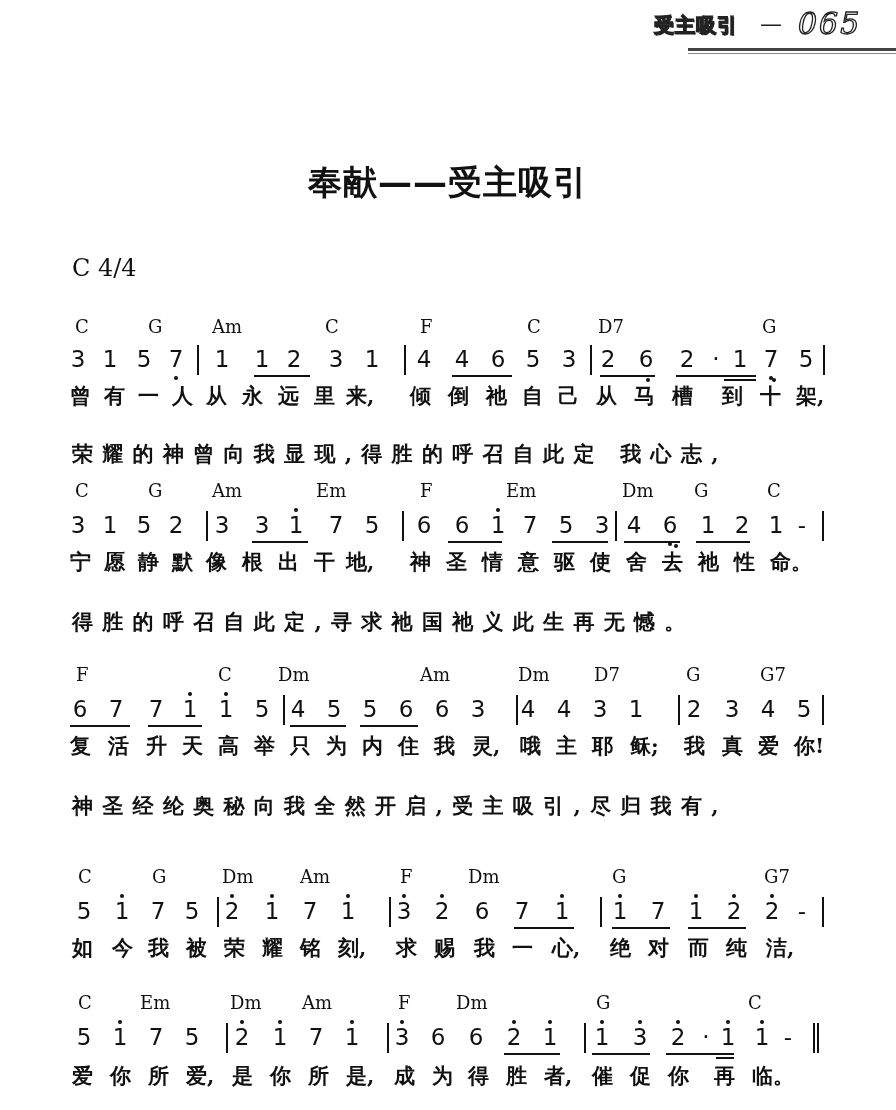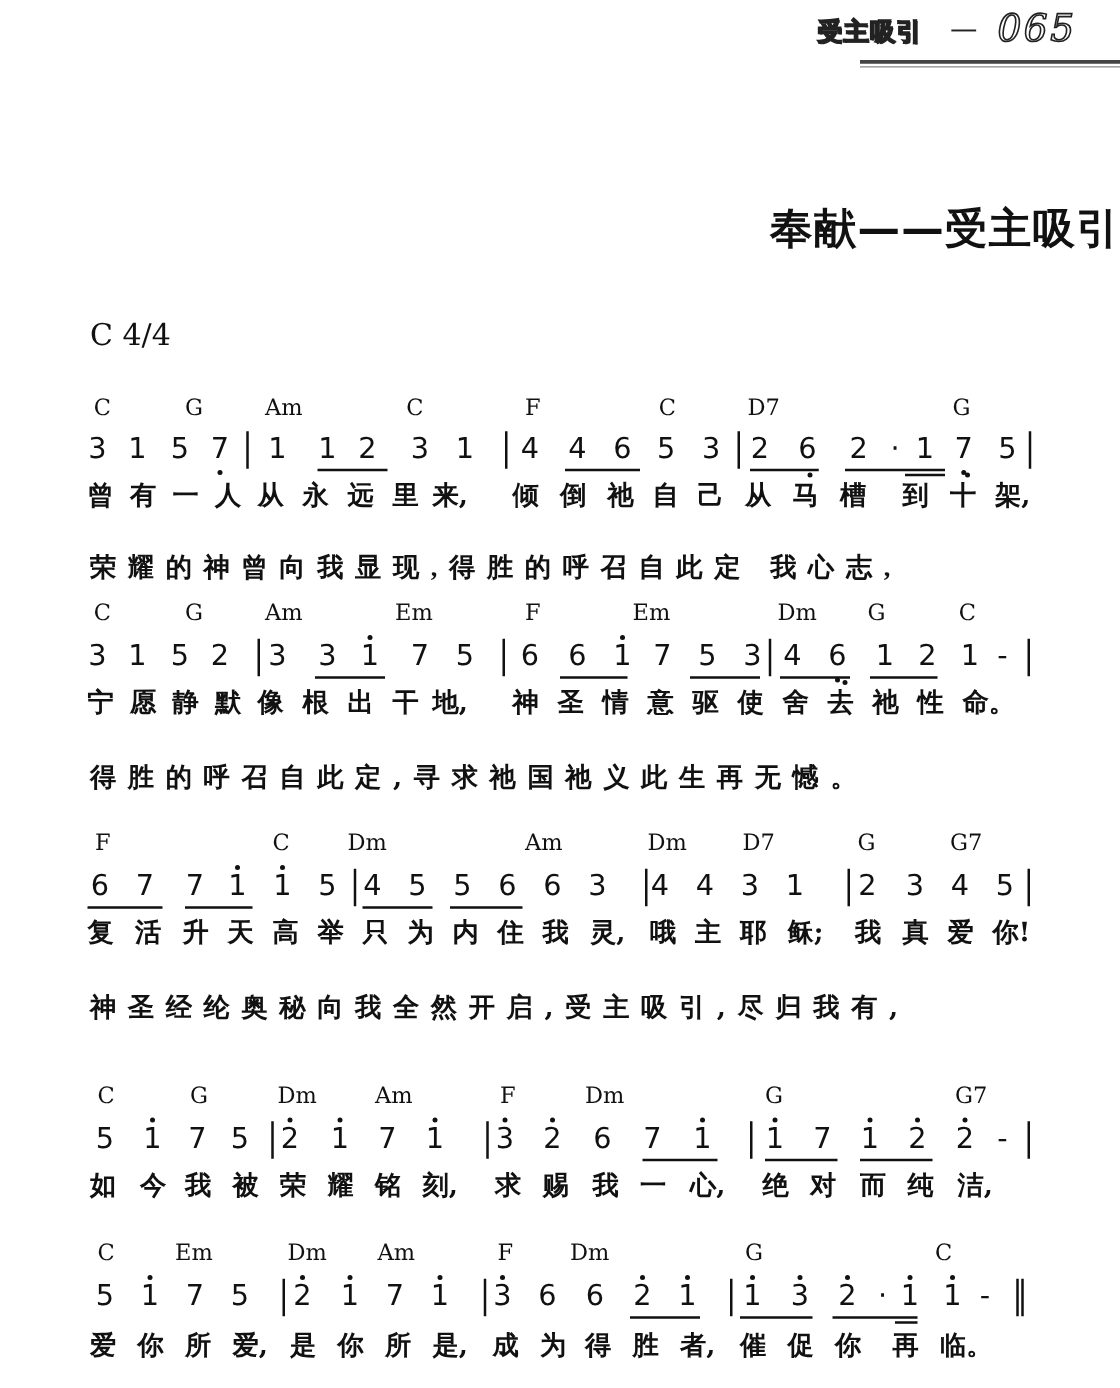--- a/index.html
+++ b/index.html
@@ -8,21 +8,21 @@
   .header { position: absolute; left: 640px; top: 8px; height: 34px; width: 256px; }
   .header-title { position: absolute; left: 14px; top: 4px; font-family: "DejaVu Sans", sans-serif;
      font-weight: bold; font-size: 20px; color: #fff; letter-spacing: 1px;
      -webkit-text-stroke: 1.2px #222; text-shadow: 1px 1px 0 #222; }
   .header-dash { position: absolute; left: 120px; top: 3px; font-size: 22px; color: #222; font-family: "DejaVu Sans", sans-serif; }
   .header-page { position: absolute; left: 158px; top: -2px; font-family: "DejaVu Serif", serif; font-style: italic;
      font-size: 30px; color: #fff; -webkit-text-stroke: 1.3px #222; letter-spacing: 2px; }
   .header-rule { position: absolute; left: 48px; top: 40px; width: 216px; height: 3px; background: #444; }
   .header-rule2 { position: absolute; left: 48px; top: 45px; width: 216px; height: 1px; background: #888; }
 
-  .song-title { position: absolute; left: 0; width: 896px; top: 160px; text-align: right;
+  .song-title { position: absolute; left: 0; width: 896px; top: 160px; text-align: center;
      font-family: "DejaVu Sans", sans-serif; font-weight: bold; font-size: 34px; letter-spacing: 1px; color: #111; }
   .key-sig { position: absolute; left: 72px; top: 254px; font-size: 24px; font-family: "DejaVu Serif", serif; }
 
   .tok { position: absolute; white-space: nowrap; }
   .chord { font-family: "DejaVu Serif", serif; font-size: 18px; }
   .note { font-family: "DejaVu Sans", sans-serif; font-size: 23px; text-align: center; width: 20px; }
   .bar { position: absolute; width: 2px; background: #111; height: 30px; }
   .dbl { position: absolute; width: 6px; height: 30px; border-left: 2px solid #111; border-right: 2px solid #111; box-sizing: border-box; }
   .uline { position: absolute; height: 1.6px; background: #111; }
   .dot { position: absolute; width: 4px; height: 4px; border-radius: 50%; background: #111; }
@@ -99,21 +99,21 @@
     <div class="lyric" style="left: 522px; top: 382px; width: auto; text-align: left;">自</div>
     <div class="lyric" style="left: 558px; top: 382px; width: auto; text-align: left;">己</div>
     <div class="lyric" style="left: 596px; top: 382px; width: auto; text-align: left;">从</div>
     <div class="lyric" style="left: 634px; top: 382px; width: auto; text-align: left;">马</div>
     <div class="lyric" style="left: 672px; top: 382px; width: auto; text-align: left;">槽</div>
     <div class="lyric" style="left: 722px; top: 382px; width: auto; text-align: left;">到</div>
     <div class="lyric" style="left: 760px; top: 382px; width: auto; text-align: left;">十</div>
     <div class="lyric" style="left: 796px; top: 382px; width: auto; text-align: left;">架,</div>
     <div class="dot" style="left: 646px; top: 378px;"></div>
     <div class="dot" style="left: 772px; top: 378px;"></div>
-    <div class="lyric-line" style="top: 440px; font-family: Liberation Serif, serif;">荣耀的神曾向我显现,得胜的呼召自此定 我心志,</div>
+    <div class="lyric-line" style="top: 440px;">荣耀的神曾向我显现,得胜的呼召自此定 我心志,</div>
     <div class="tok chord" style="left: 75px; top: 480px;">C</div>
     <div class="tok chord" style="left: 148px; top: 480px;">G</div>
     <div class="tok chord" style="left: 212px; top: 480px;">Am</div>
     <div class="tok chord" style="left: 316px; top: 480px;">Em</div>
     <div class="tok chord" style="left: 420px; top: 480px;">F</div>
     <div class="tok chord" style="left: 506px; top: 480px;">Em</div>
     <div class="tok chord" style="left: 622px; top: 480px;">Dm</div>
     <div class="tok chord" style="left: 694px; top: 480px;">G</div>
     <div class="tok chord" style="left: 767px; top: 480px;">C</div>
     <div class="tok note" style="left: 68px; top: 512px;">3</div>

